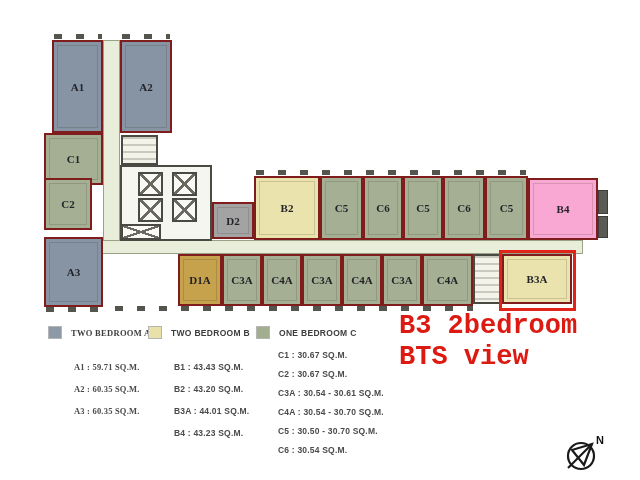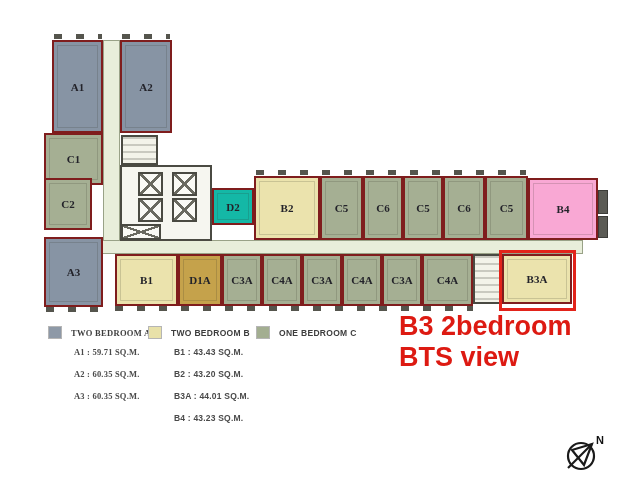--- a/index.html
+++ b/index.html
@@ -21,28 +21,28 @@
   .ticks{position:absolute;height:5px;
          background:repeating-linear-gradient(90deg,#55554d 0 8px,transparent 8px 22px);}
   .balc{position:absolute;background:#5b5b55;border:1px solid #3c3c38;}
   .redbox{position:absolute;border:3px solid #e2231a;box-sizing:border-box;z-index:6;background:transparent;}
   
   .lgroup{position:absolute;top:326px;}
   .g0{left:48px;font-family:Liberation Serif, serif;} .g1{left:148px;} .g2{left:256px;}
   .lhead{display:flex;align-items:center;gap:9px;}
   .swatch{display:inline-block;width:14px;height:13px;border:1px solid #b5b5b5;box-sizing:border-box;}
   .ltitle{font-size:8.5px;font-weight:bold;color:#3d3d3d;letter-spacing:.3px;white-space:nowrap;}
-  .litems{margin-top:2px;padding-left:26px;}
+  .litems{margin-top:17px;padding-left:26px;}
   .litem{font-size:8.5px;font-weight:bold;color:#4a4a4a;letter-spacing:.2px;white-space:nowrap;}
   .g0 .litem,.g1 .litem{line-height:22px;}
   .g2 .litems{padding-left:22px;margin-top:7px;}
   .g2 .litem{line-height:19px;}
   
   .annotation{position:absolute;left:399px;top:311px;z-index:7;
-              font-family:Liberation Sans, sans-serif;font-weight:bold;
+              font-family:Liberation Mono, monospace;font-weight:bold;
               font-size:27px;line-height:31px;color:#dd1a12;letter-spacing:0;}
   
   .compass{position:absolute;left:562px;top:434px;width:52px;height:42px;}
   .compass .n{position:absolute;left:34px;top:0px;font-weight:bold;font-size:11px;color:#111;}
 </style>
 </head>
 <body>
 
 <div class="canvas">
 
@@ -69,29 +69,28 @@
     <div class="balc" style="left:598px;top:216px;width:8px;height:20px;"></div>
     <div class="balc" style="left:560px;top:263px;width:9px;height:26px;"></div>
 
     <div class="redbox" style="left:499px;top:250px;width:77px;height:61px;"></div>
 
   <div class="unit" style="left: 52px; top: 40px; width: 51px; height: 93px; background: rgb(135, 148, 164);">A1</div>
       <div class="unit" style="left: 120px; top: 40px; width: 52px; height: 93px; background: rgb(135, 148, 164);">A2</div>
       <div class="unit" style="left: 44px; top: 133px; width: 59px; height: 52px; background: rgb(165, 175, 147);">C1</div>
       <div class="unit" style="left: 44px; top: 178px; width: 48px; height: 52px; background: rgb(165, 175, 147);">C2</div>
       <div class="unit" style="left: 44px; top: 237px; width: 59px; height: 70px; background: rgb(135, 148, 164);">A3</div>
-      <div class="unit" style="left: 212px; top: 188px; width: 42px; height: 37px; background: #14b8a6;">D2</div>
+      <div class="unit" style="left: 212px; top: 202px; width: 42px; height: 37px; background: #a3a3a3;">D2</div>
       <div class="unit" style="left: 254px; top: 176px; width: 66px; height: 64px; background: rgb(235, 227, 173);">B2</div>
       <div class="unit" style="left: 320px; top: 176px; width: 43px; height: 64px; background: rgb(165, 175, 147);">C5</div>
       <div class="unit" style="left: 363px; top: 176px; width: 40px; height: 64px; background: rgb(165, 175, 147);">C6</div>
       <div class="unit" style="left: 403px; top: 176px; width: 40px; height: 64px; background: rgb(165, 175, 147);">C5</div>
       <div class="unit" style="left: 443px; top: 176px; width: 42px; height: 64px; background: rgb(165, 175, 147);">C6</div>
       <div class="unit" style="left: 485px; top: 176px; width: 43px; height: 64px; background: rgb(165, 175, 147);">C5</div>
       <div class="unit" style="left: 528px; top: 178px; width: 70px; height: 62px; background: #f9a8d4;">B4</div>
-      <div class="unit" style="left: 115px; top: 254px; width: 63px; height: 52px; background: rgb(235, 227, 173);">B1</div>
       <div class="unit" style="left: 178px; top: 254px; width: 44px; height: 52px; background: rgb(197, 162, 75);">D1A</div>
       <div class="unit" style="left: 222px; top: 254px; width: 40px; height: 52px; background: rgb(165, 175, 147);">C3A</div>
       <div class="unit" style="left: 262px; top: 254px; width: 40px; height: 52px; background: rgb(165, 175, 147);">C4A</div>
       <div class="unit" style="left: 302px; top: 254px; width: 40px; height: 52px; background: rgb(165, 175, 147);">C3A</div>
       <div class="unit" style="left: 342px; top: 254px; width: 40px; height: 52px; background: rgb(165, 175, 147);">C4A</div>
       <div class="unit" style="left: 382px; top: 254px; width: 40px; height: 52px; background: rgb(165, 175, 147);">C3A</div>
       <div class="unit" style="left: 422px; top: 254px; width: 51px; height: 52px; background: rgb(165, 175, 147);">C4A</div>
       <div class="unit" style="left: 502px; top: 254px; width: 70px; height: 50px; background: rgb(235, 227, 173);">B3A</div>
     </div>
 
@@ -117,20 +116,28 @@
           <div class="litem">B2 : 43.20 SQ.M.</div>
           <div class="litem">B3A : 44.01 SQ.M.</div>
           <div class="litem">B4 : 43.23 SQ.M.</div>
         </div>
       </div>
       <div class="lgroup g2">
         <div class="lhead">
           <span class="swatch" style="background: rgb(163, 174, 145);"></span>
           <span class="ltitle">ONE BEDROOM C</span>
         </div>
+        <div class="litems">
+          <div class="litem">C1 : 30.67 SQ.M.</div>
+          <div class="litem">C2 : 30.67 SQ.M.</div>
+          <div class="litem">C3A : 30.54 - 30.61 SQ.M.</div>
+          <div class="litem">C4A : 30.54 - 30.70 SQ.M.</div>
+          <div class="litem">C5 : 30.50 - 30.70 SQ.M.</div>
+          <div class="litem">C6 : 30.54 SQ.M.</div>
+        </div>
       </div>
     </div>
 
   <div class="annotation">
     <div>B3 2bedroom</div>
     <div>BTS view</div>
   </div>
 
   <div class="compass">
     <svg width="52" height="42" viewBox="0 0 52 42">

